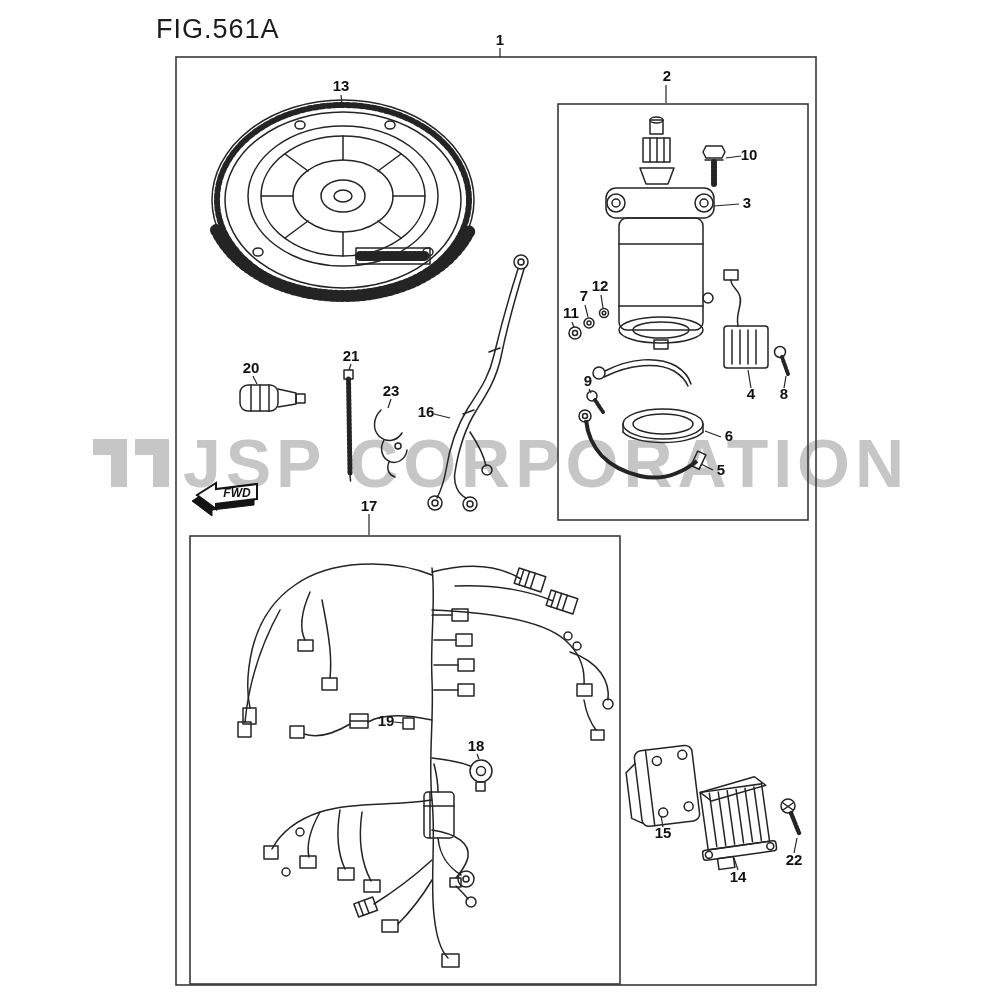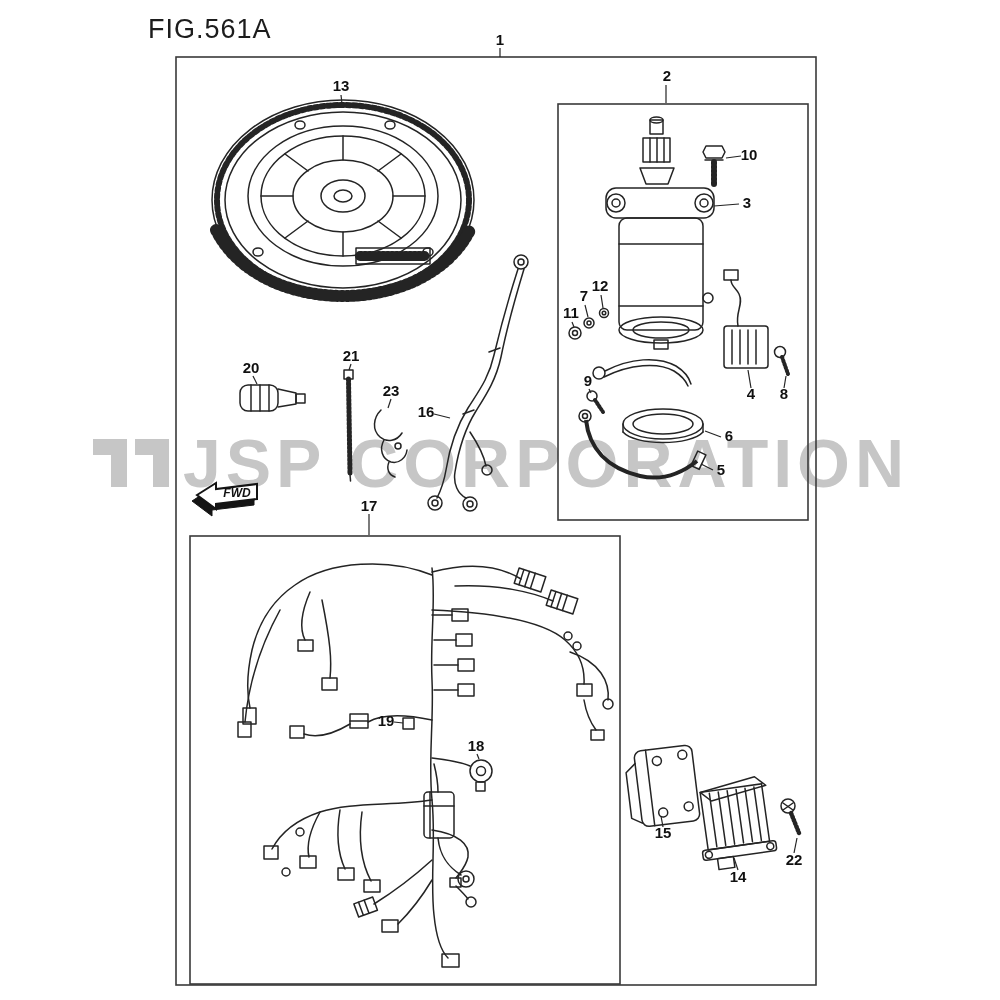--- a/index.html
+++ b/index.html
@@ -1,18 +1,18 @@
 <!DOCTYPE html>
 <html><head>
 <meta charset="utf-8">
 <style>
   html,body{margin:0;padding:0;background:#ffffff;}
   body{width:1000px;height:1000px;position:relative;font-family:"Liberation Sans",sans-serif;overflow:hidden;}
   .page{position:absolute;inset:0;background:#fff;}
-  .fig-title{position:absolute;left:148px;top:14px;font-size:27px;color:#1c1c1c;letter-spacing:1px;z-index:3;text-align:right;}
+  .fig-title{position:absolute;left:156px;top:14px;font-size:27px;color:#1c1c1c;letter-spacing:1px;z-index:3;text-align:right;}
   .watermark{position:absolute;top:424px;left:0;width:1000px;z-index:1;display:flex;align-items:center;justify-content:center;gap:8px;
              color:#c6c6c6;font-weight:bold;font-size:68px;letter-spacing:5px;white-space:nowrap;user-select:none;}
   svg.diagram{position:absolute;left:0;top:0;z-index:2;}
   .d{stroke:#242424;fill:none;stroke-width:1.5;stroke-linecap:round;stroke-linejoin:round;}
   .box{stroke:#3a3a3a;fill:none;stroke-width:1.6;}
   .leader{stroke:#242424;stroke-width:1.2;fill:none;}
   .callout{font-size:15px;font-weight:bold;fill:#101010;text-anchor:middle;font-family:"Liberation Sans",sans-serif;}
   .fwd-text{font-size:12px;font-weight:bold;font-style:italic;fill:#111;text-anchor:middle;font-family:"Liberation Sans",sans-serif;}
 </style>
 </head>

